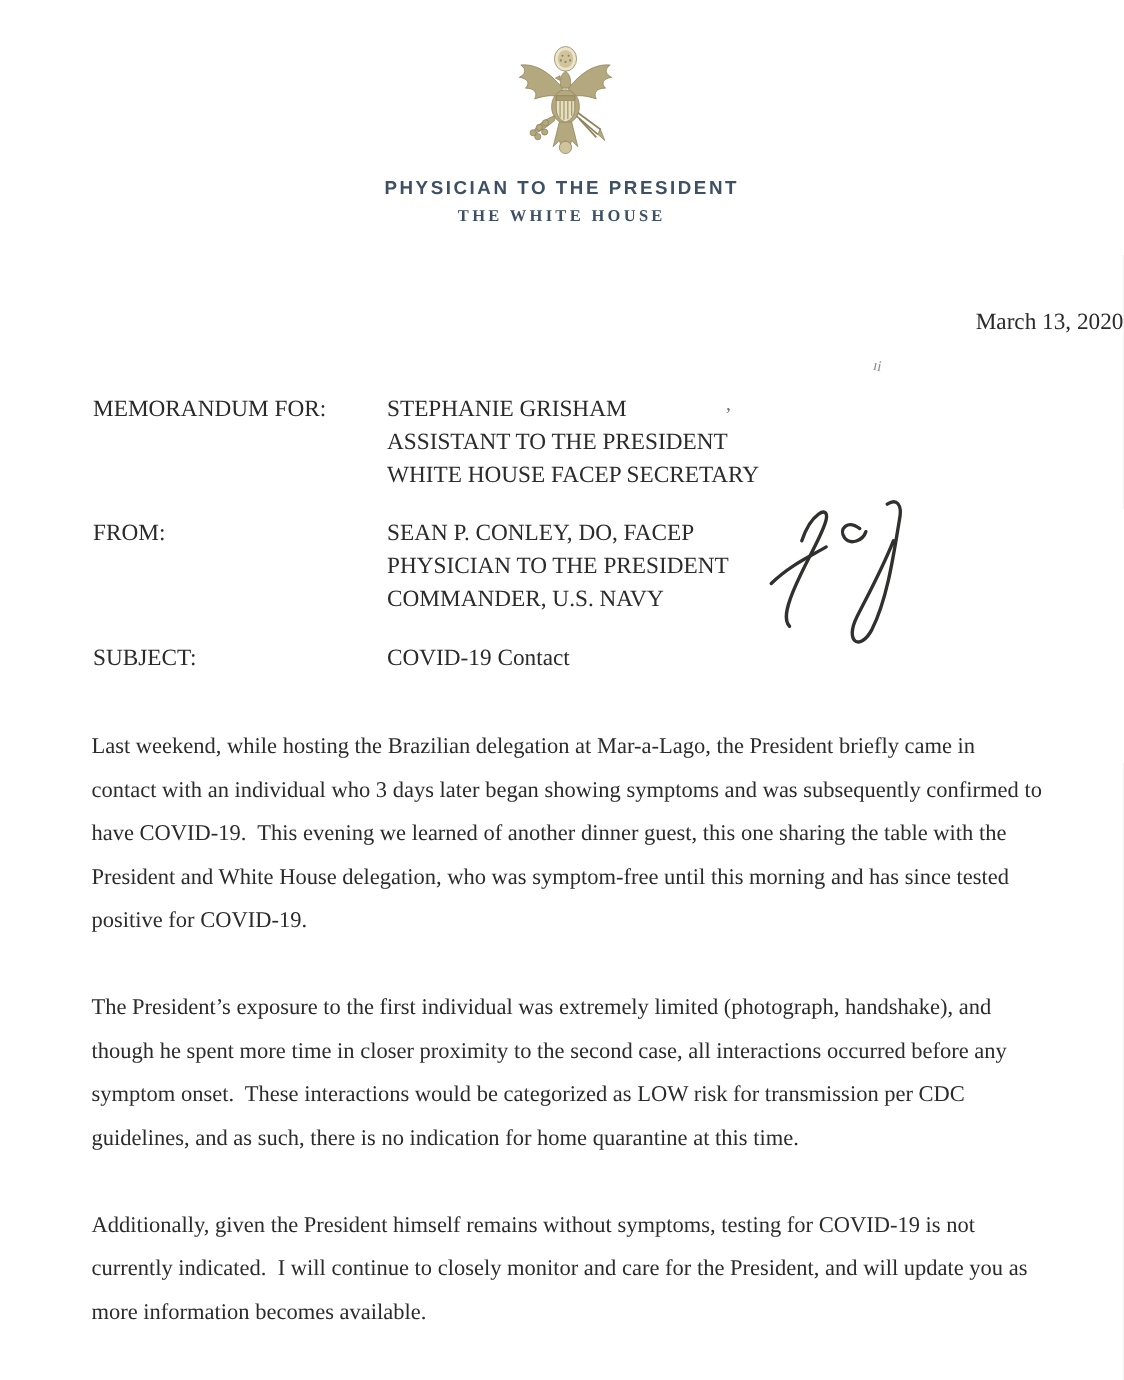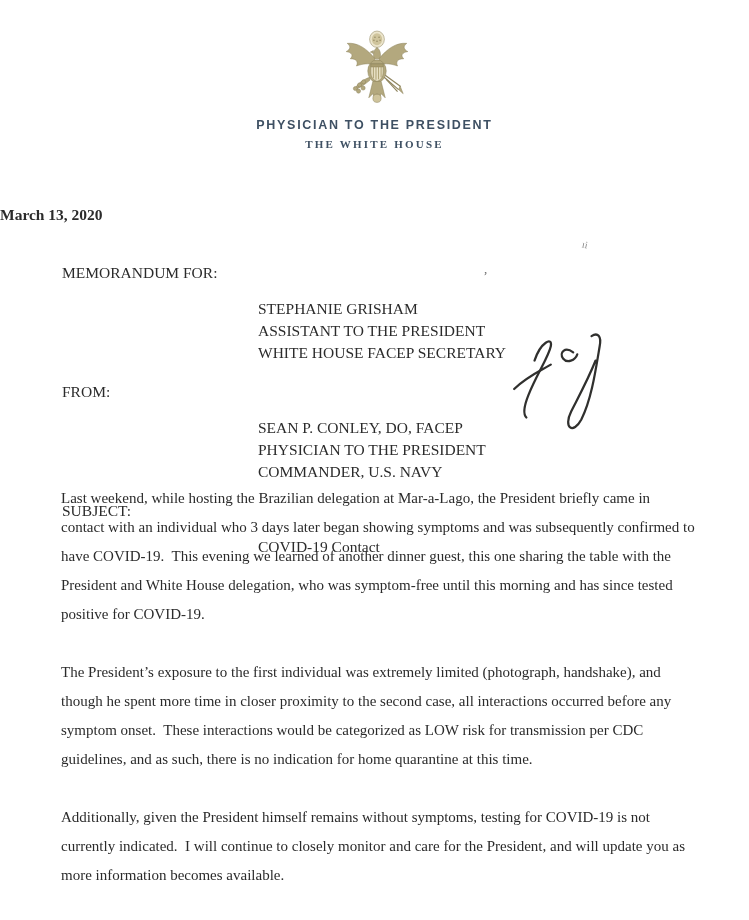--- a/index.html
+++ b/index.html
@@ -43,43 +43,42 @@
     font-size: 11px;
     letter-spacing: 2.2px;
     color: #3e5063;
   }
 
   
   .date-line {
     position: absolute;
     top: 206px;
     left: 0; right: 0;
-    text-align: left;
+    text-align: right;
     font-size: 15.5px;
-    font-weight: bold;
   }
 
   
   .fields {
     position: absolute;
     top: 262px;
     left: 62px;
     right: 50px;
     font-size: 15.5px;
   }
   .field-row {
     display: flex;
     margin-bottom: 17px;
   }
   .field-label {
     width: 196px;
     flex: 0 0 196px;
     line-height: 22px;
   }
-  .field-values { line-height: 22px; margin-top: 36px; }
+  .field-values { line-height: 22px; }
   .field-line { line-height: 22px; }
 
   
   .signature {
     position: absolute;
     left: 506px;
     top: 330px;
     width: 112px;
     height: 114px;
   }

